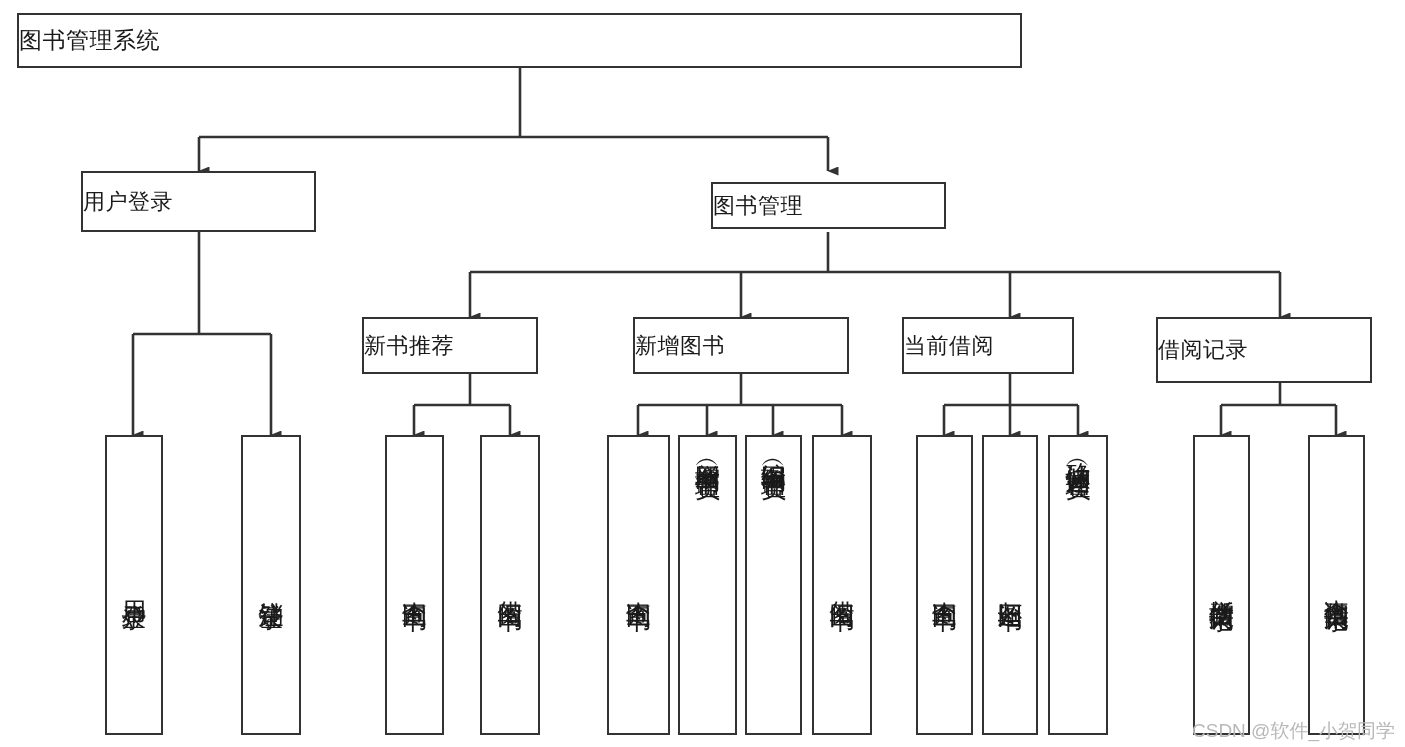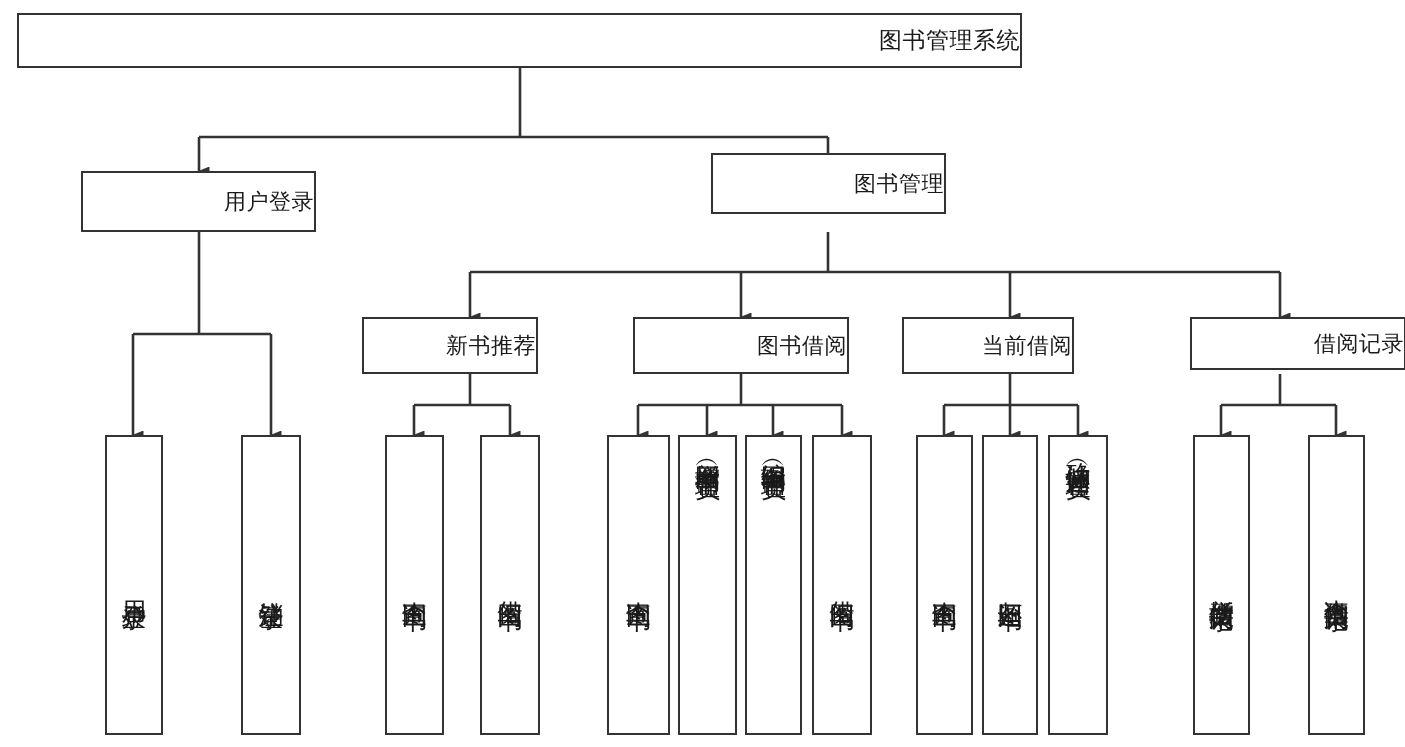--- a/index.html
+++ b/index.html
@@ -27,21 +27,21 @@
     width: 1405px;
     height: 747px;
   }
   .node {
     position: absolute;
     box-sizing: border-box;
     background: #ffffff;
     border: 2px solid #333333;
     display: flex;
     align-items: center;
-    justify-content: flex-end;
+    justify-content: flex-start;
     overflow: hidden;
   }
   .node-label {
     color: #1a1a1a;
     text-align: center;
     line-height: 1.06;
     white-space: nowrap;
     letter-spacing: 0.5px;
   }
   .node.horizontal .node-label {
@@ -125,35 +125,35 @@
   </svg>
 
   <div class="node root" id="node-root" style="left: 17px; top: 13px; width: 1005px; height: 55px;">
     <span class="node-label">图书管理系统</span>
   </div>
 
   <div id="level2-container">
       <div class="node horizontal" style="left: 81px; top: 171px; width: 235px; height: 61px;">
         <span class="node-label">用户登录</span>
       </div>
-      <div class="node horizontal" style="left: 711px; top: 153px; width: 235px; height: 61px;">
+      <div class="node horizontal" style="left: 711px; top: 182px; width: 235px; height: 47px;">
         <span class="node-label">图书管理</span>
       </div>
     </div>
   <div id="level3-container">
       <div class="node horizontal" style="left: 362px; top: 317px; width: 176px; height: 57px;">
         <span class="node-label">新书推荐</span>
       </div>
       <div class="node horizontal" style="left: 633px; top: 317px; width: 216px; height: 57px;">
-        <span class="node-label">图书借阅</span>
+        <span class="node-label">新增图书</span>
       </div>
       <div class="node horizontal" style="left: 902px; top: 317px; width: 172px; height: 57px;">
         <span class="node-label">当前借阅</span>
       </div>
-      <div class="node horizontal" style="left: 1190px; top: 317px; width: 216px; height: 53px;">
+      <div class="node horizontal" style="left: 1156px; top: 317px; width: 216px; height: 66px;">
         <span class="node-label">借阅记录</span>
       </div>
     </div>
   <div id="leaves-container">
       <div class="node vertical centered" style="left: 105px; top: 435px; width: 58px; height: 300px;">
         <span class="node-label">用户登录</span>
       </div>
       <div class="node vertical centered" style="left: 241px; top: 435px; width: 60px; height: 300px;">
         <span class="node-label">注销登录</span>
       </div>
@@ -185,13 +185,14 @@
         <span class="node-label">确认归还（管理员）</span>
       </div>
       <div class="node vertical centered" style="left: 1193px; top: 435px; width: 57px; height: 300px;">
         <span class="node-label">新增借阅记录</span>
       </div>
       <div class="node vertical centered" style="left: 1308px; top: 435px; width: 57px; height: 300px;">
         <span class="node-label">查询借阅记录</span>
       </div>
     </div>
 
+  <div class="watermark" style="left: 1192px; top: 718px;">CSDN @软件_小贺同学</div>
 </div>
 
 </body></html>

